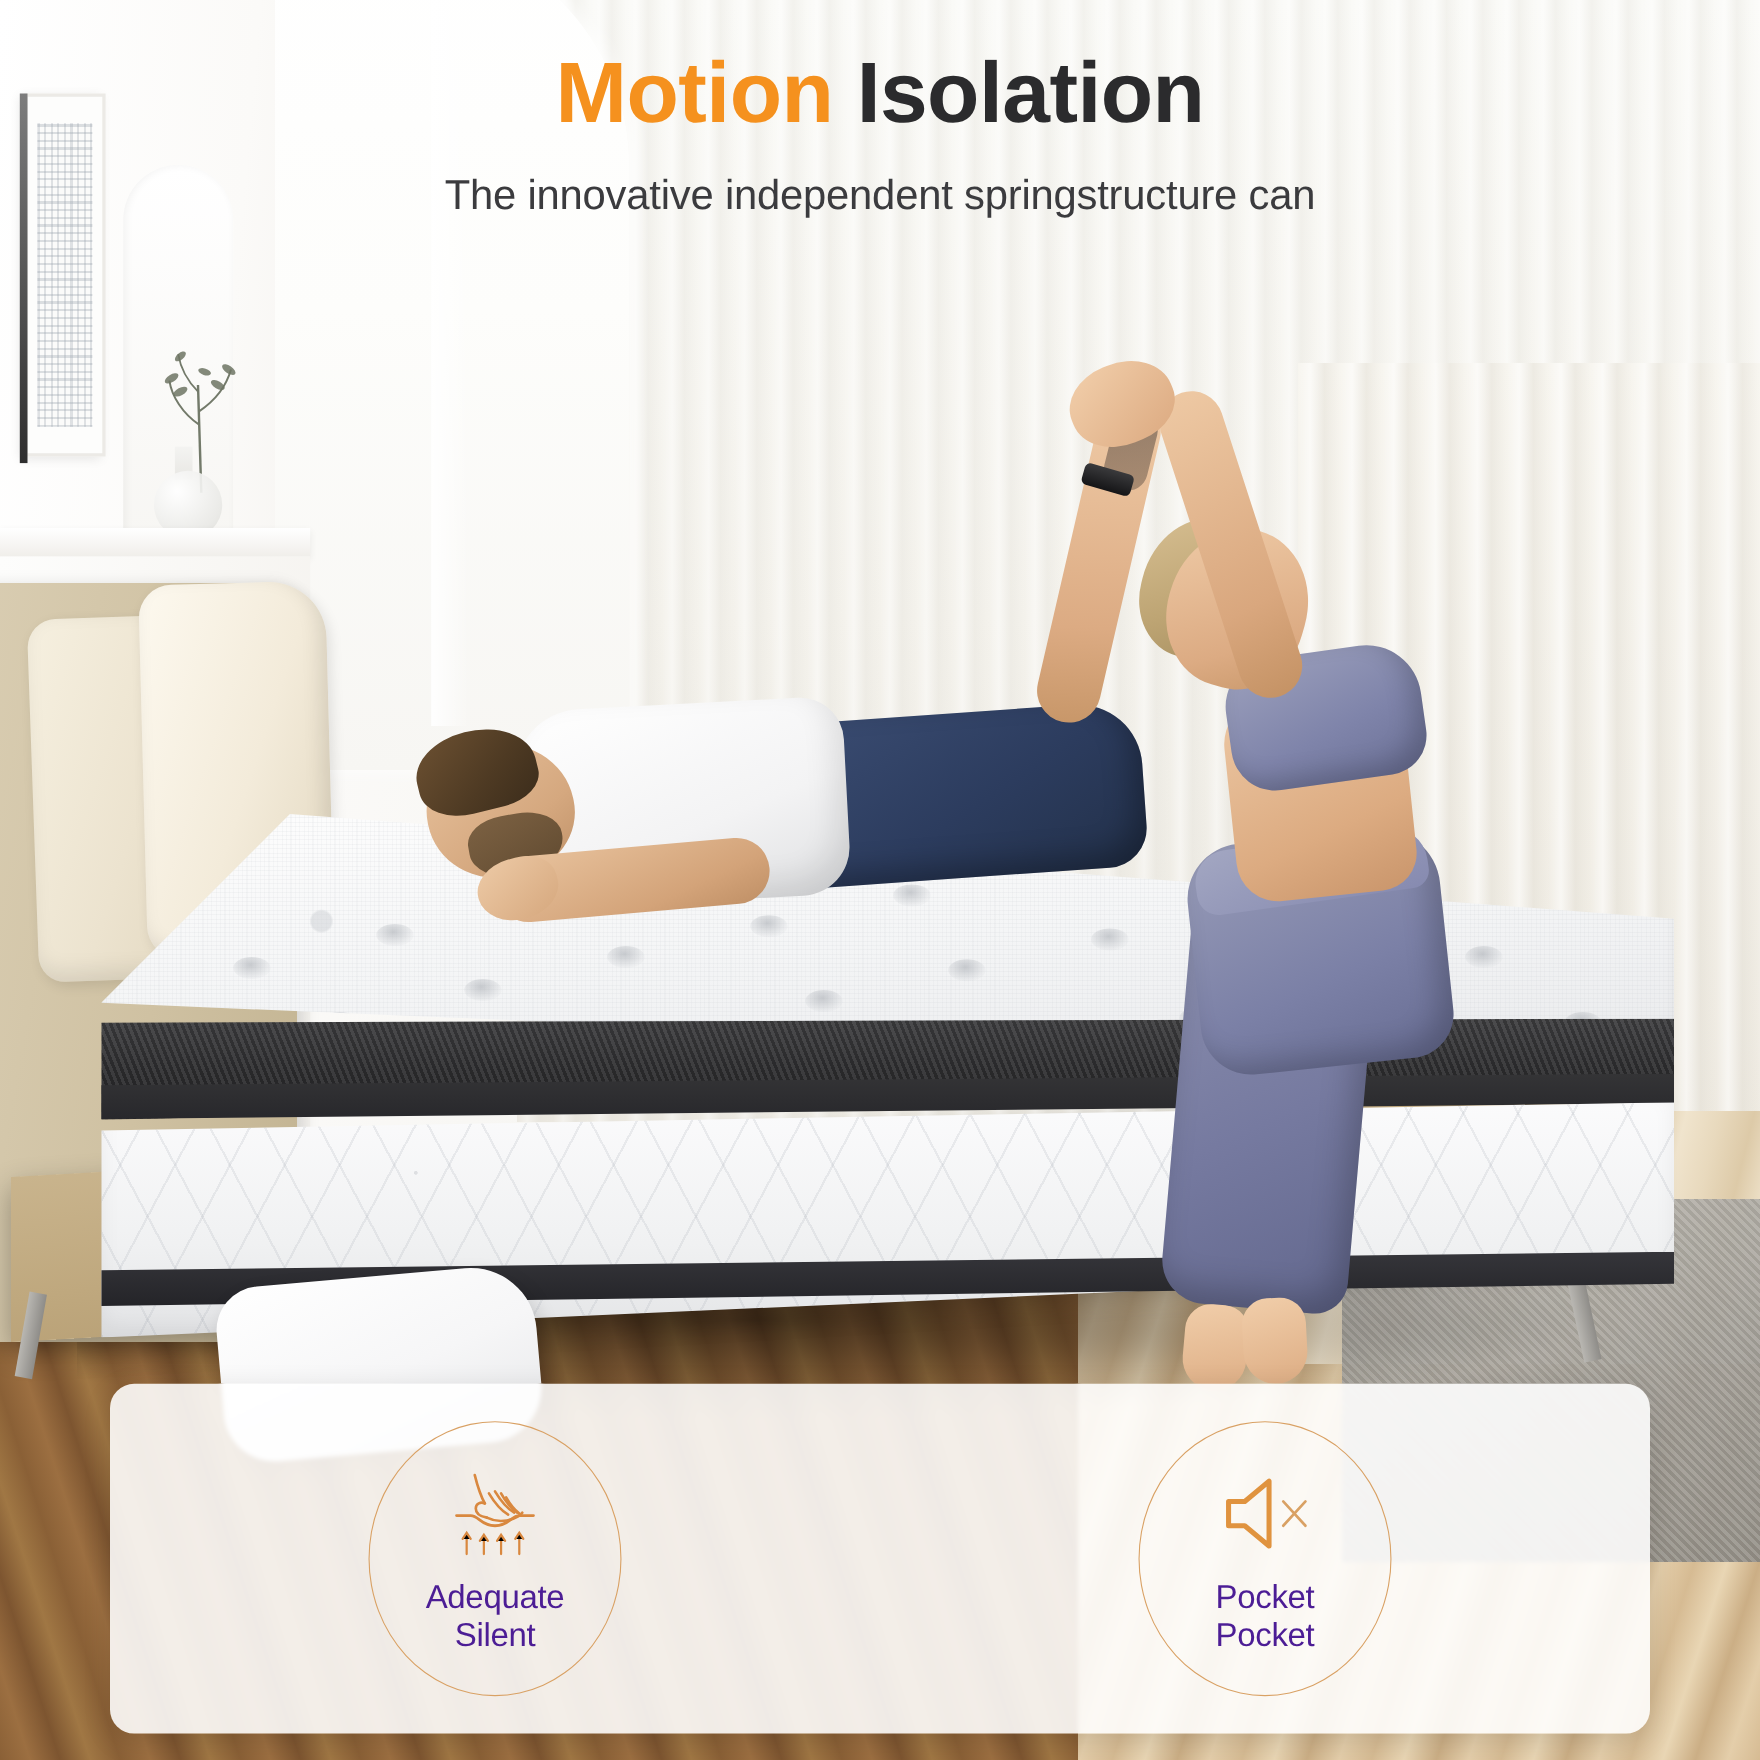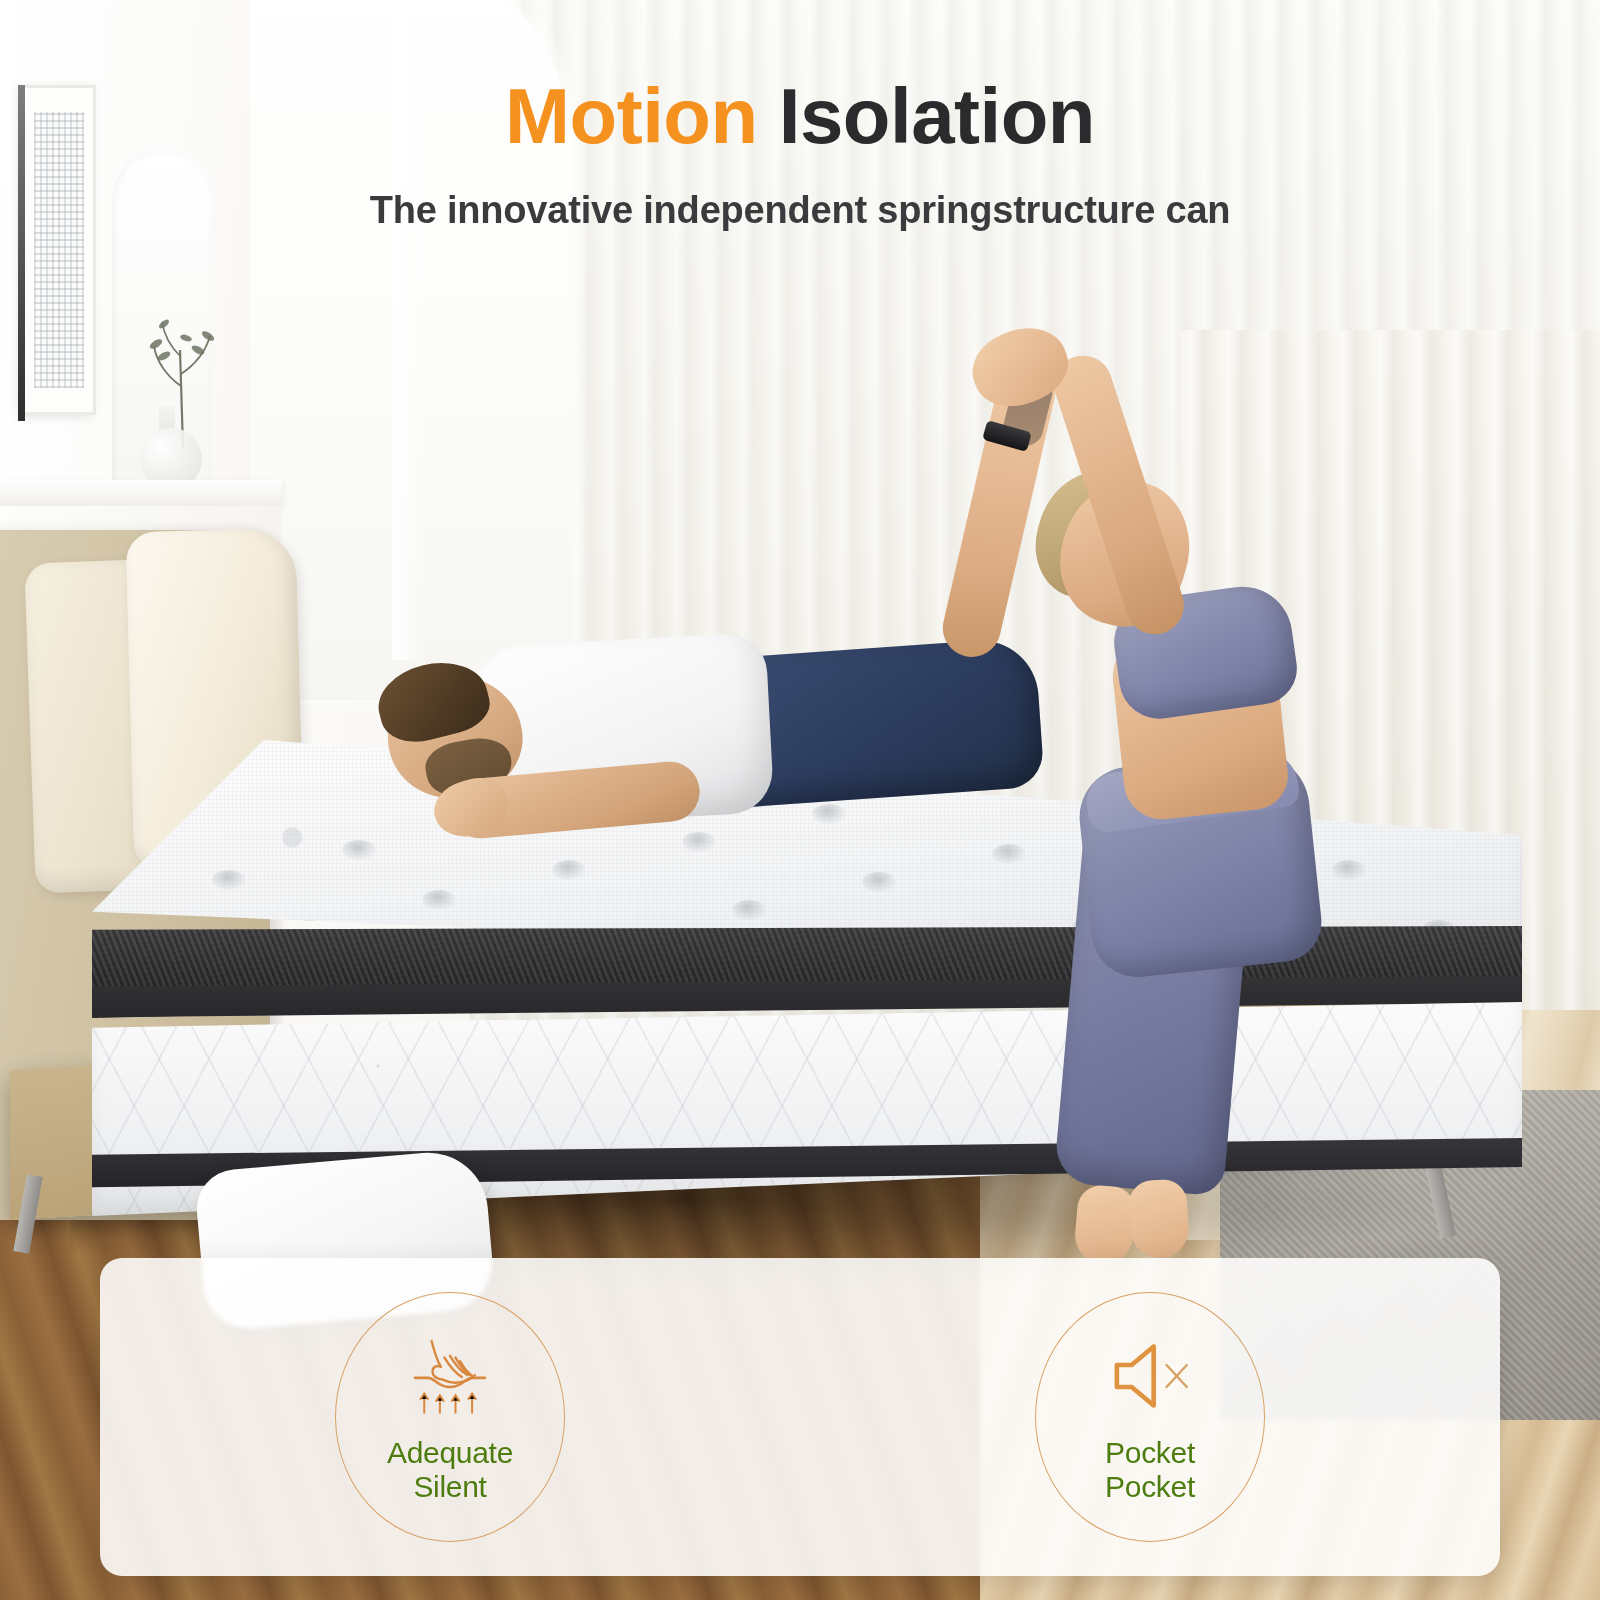--- a/index.html
+++ b/index.html
@@ -350,31 +350,31 @@
   }
   .w-foot-a, .w-foot-b {
     position:absolute; width:58px; height:78px; border-radius:26px 26px 32px 32px;
     background:linear-gradient(165deg,#f1ceaa,#ddad84);
   }
   .w-foot-a { left:196px; top:856px; transform:rotate(5deg); }
   .w-foot-b { left:250px; top:850px; transform:rotate(-3deg); }
 
   
   .headline-wrap {
-    position:absolute; left:0; top:44px; width:1600px; text-align:center; z-index:40;margin-top:32px;
+    position:absolute; left:0; top:44px; width:1600px; text-align:center; z-index:40;
   }
   .headline {
     font-size:78px; font-weight:bold; line-height:1.05; letter-spacing:-.5px;
     white-space:nowrap;
   }
   .headline .hl-accent { color:#f5911e; }
   .headline .hl-dark { color:#2b2b2d; }
   .subline {
     margin-top:26px; font-size:38px; line-height:1.38; color:#3b3b3e;
-    font-weight:700; letter-spacing:-.2px;
+    font-weight:400; letter-spacing:-.2px;
   }
   .subline div { white-space:nowrap; }
 
   
   .feature-panel {
     position:absolute; left:100px; top:1258px; width:1400px; height:318px;
     background:rgba(255,255,255,.88);
     border-radius:22px;
     display:flex; align-items:center; justify-content:space-around;
     backdrop-filter:blur(2px);
@@ -382,21 +382,21 @@
     z-index:50;
   }
   .feature {
     width:230px; height:250px;
     border:1.6px solid #d9a164; border-radius:50%;
     display:flex; flex-direction:column; align-items:center; justify-content:center;
     gap:14px;
   }
   .feature-icon { width:92px; height:92px; display:block; }
   .feature-label {
-    font-size:30px; line-height:1.14; color:#4d7c0f; text-align:center;
+    font-size:30px; line-height:1.14; color:#4c1d95; text-align:center;
     font-weight:400; letter-spacing:-.3px;
   }
   .feature-label span { display:block; }
 </style>
 </head>
 <body>
 
 <div id="stage">
 
   <div class="room">

